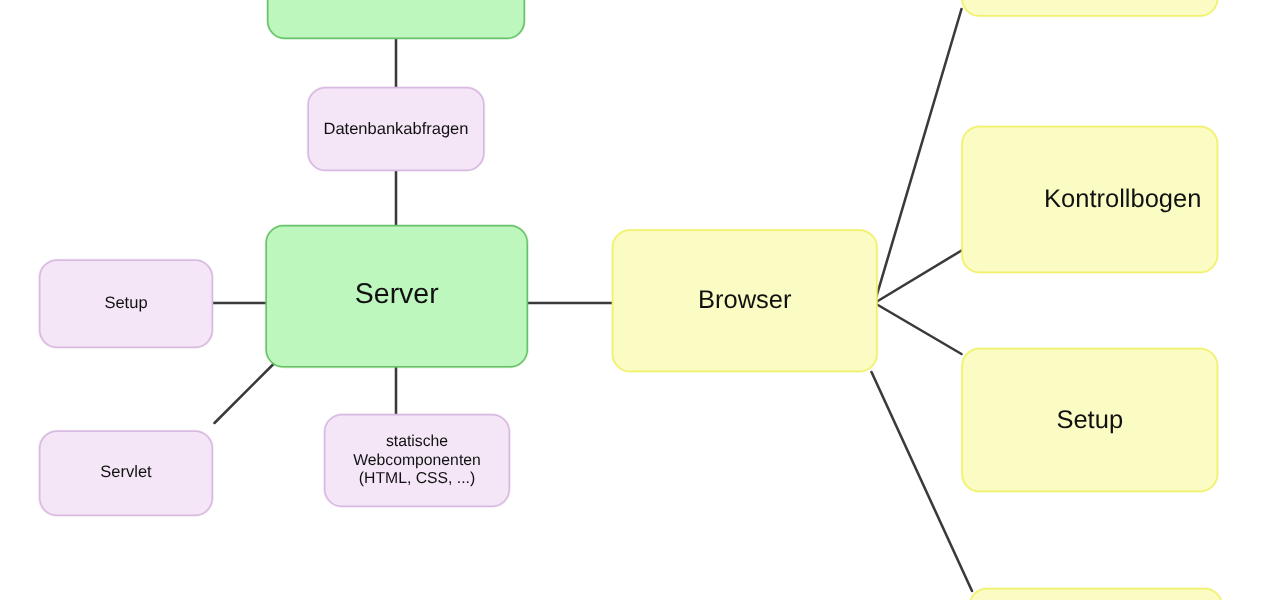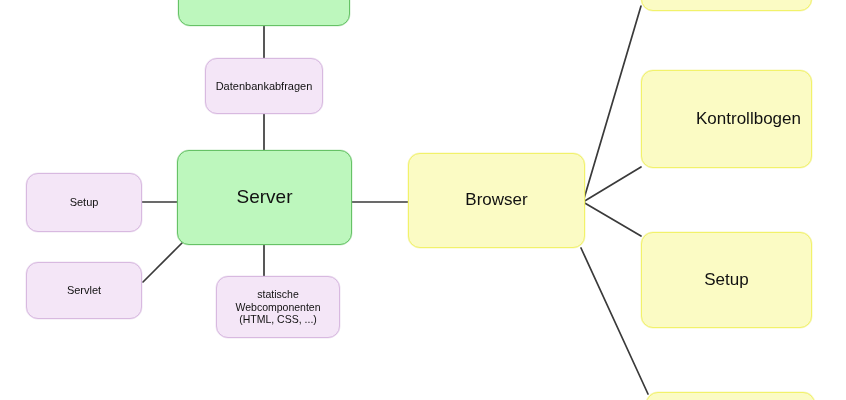--- a/index.html
+++ b/index.html
@@ -88,39 +88,39 @@
   </div>
 
   <div class="node node-green size-lg" style="left:177px; top:150px; width:175px; height:95px;">
     <span class="label">Server</span>
   </div>
 
   <div class="node node-purple size-sm" style="left:26px; top:173px; width:116px; height:59px;">
     <span class="label">Setup</span>
   </div>
 
-  <div class="node node-purple size-sm" style="left:26px; top:262px; width:116px; height:57px;">
+  <div class="node node-purple size-sm" style="left:26px; top:287px; width:116px; height:57px;">
     <span class="label">Servlet</span>
   </div>
 
   <div class="node node-purple size-xs" style="left:216px; top:276px; width:124px; height:62px;justify-content:center;">
     <span class="label">statische
 Webcomponenten
 (HTML, CSS, ...)</span>
   </div>
 
   <div class="node node-yellow size-md" style="left:408px; top:153px; width:177px; height:95px;">
     <span class="label">Browser</span>
   </div>
 
   <div class="node node-yellow size-md" style="left:641px; top:-72px; width:171px; height:83px;">
     <span class="label"></span>
   </div>
 
-  <div class="node node-yellow size-md" style="left:641px; top:70px; width:171px; height:98px;padding-left:44px;">
+  <div class="node node-yellow size-md" style="left:641px; top:84px; width:171px; height:98px;padding-left:44px;">
     <span class="label">Kontrollbogen</span>
   </div>
 
   <div class="node node-yellow size-md" style="left:641px; top:232px; width:171px; height:96px;border-radius:12px;">
     <span class="label">Setup</span>
   </div>
 
   <div class="node node-yellow size-md" style="left:646px; top:392px; width:169px; height:90px;">
     <span class="label"></span>
   </div>

